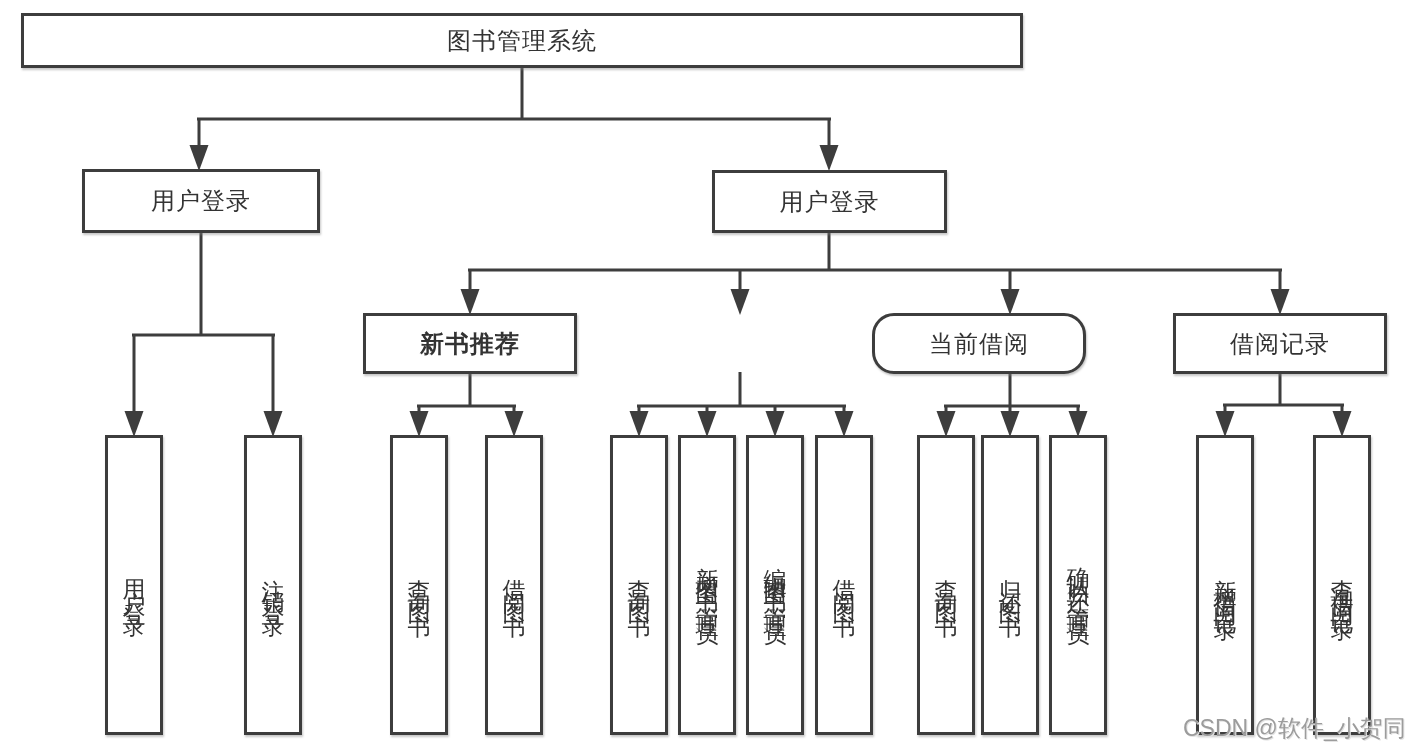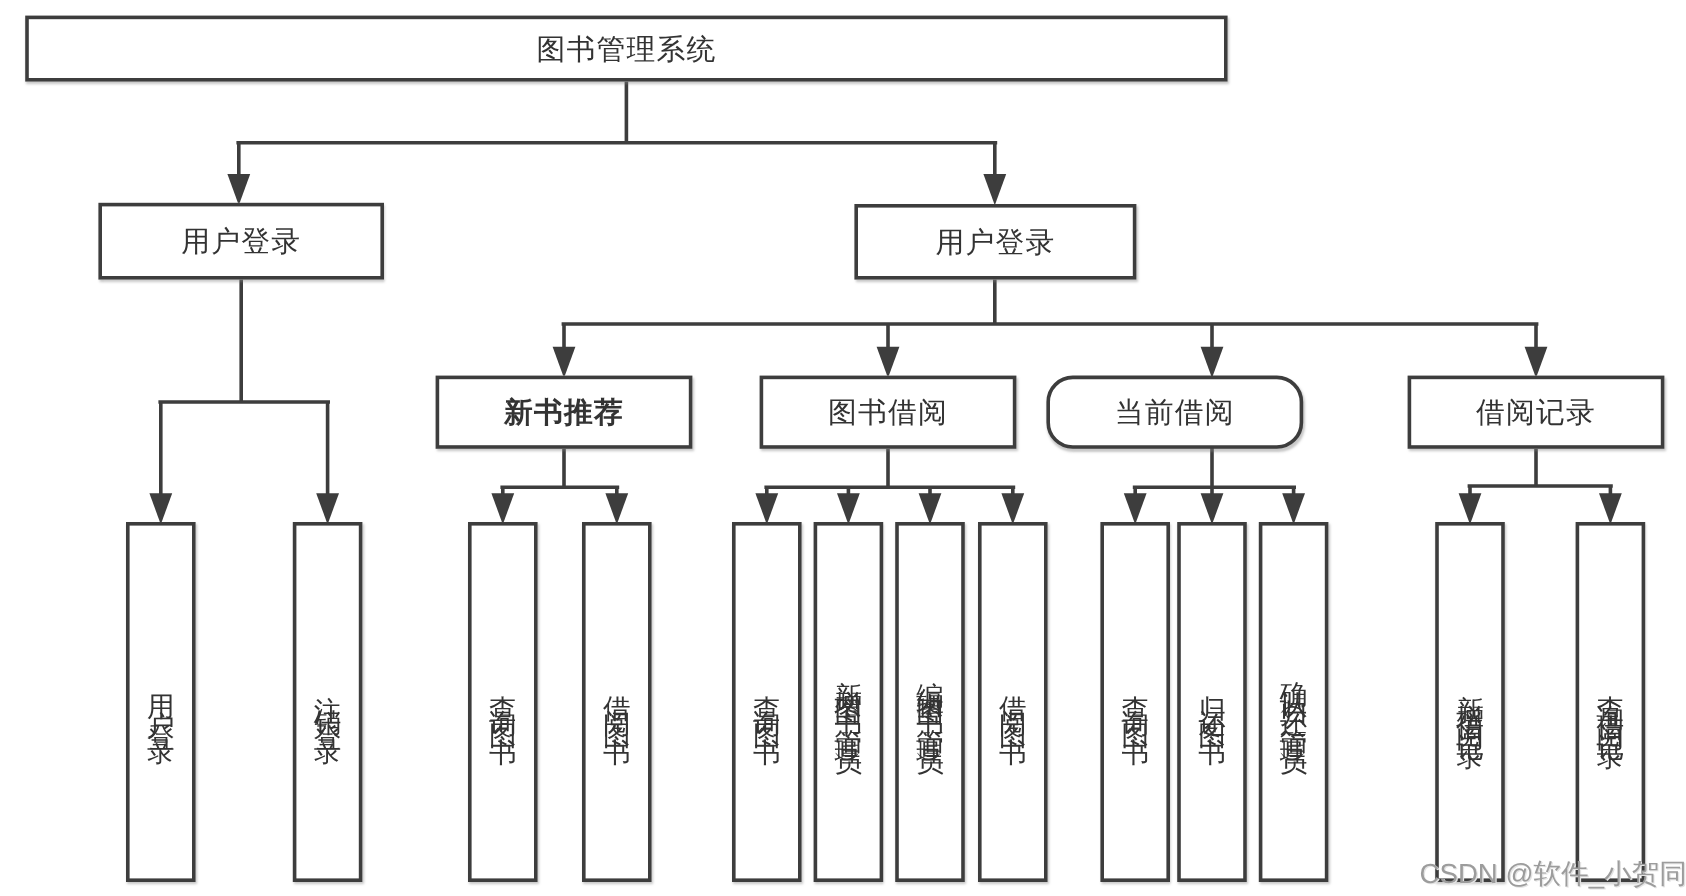--- a/index.html
+++ b/index.html
@@ -91,21 +91,20 @@
       <polygon points="1332.5,411 1351.5,411 1342,437"></polygon>
     </g>
   </svg>
 
   <div class="node hbox root">图书管理系统</div>
 
   <div class="node hbox l2a">用户登录</div>
   <div class="node hbox l2b">用户登录</div>
 
   <div class="node hbox l3 l3a">新书推荐</div>
-  <div class="node hbox l3 l3b">图书借阅</div>
   <div class="node hbox l3 l3c">当前借阅</div>
   <div class="node hbox l3 l3d">借阅记录</div>
 
   <div class="node vbox lf1">用户登录</div>
   <div class="node vbox lf2">注销登录</div>
   <div class="node vbox lf3">查询图书</div>
   <div class="node vbox lf4">借阅图书</div>
   <div class="node vbox lf5">查询图书</div>
   <div class="node vbox tight lf6">新增图书（管理员）</div>
   <div class="node vbox tight lf7">编辑图书（管理员）</div>

